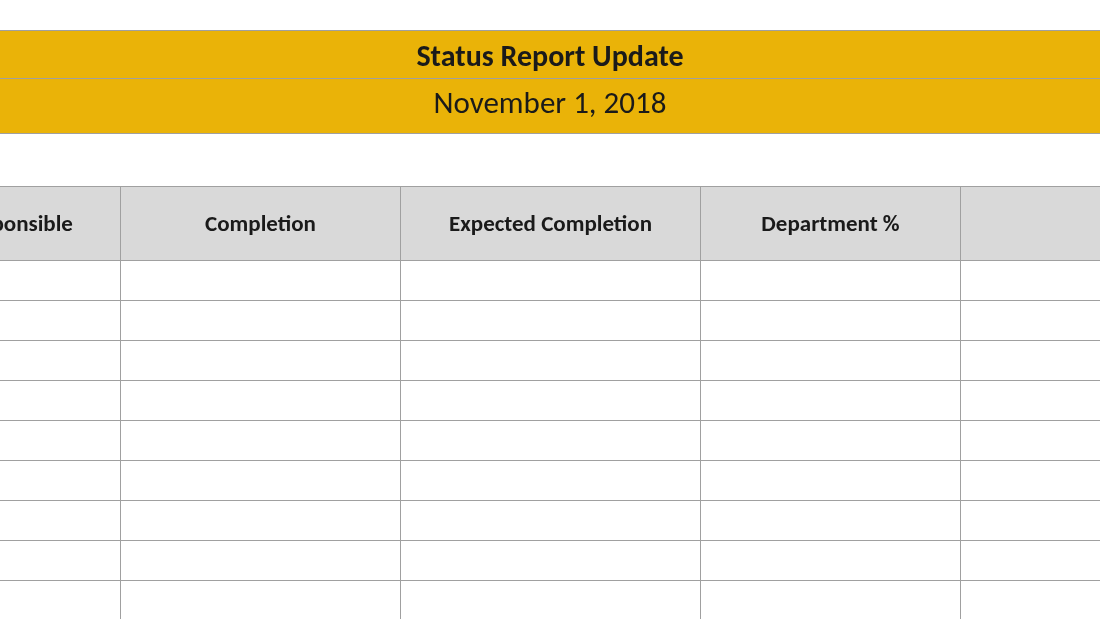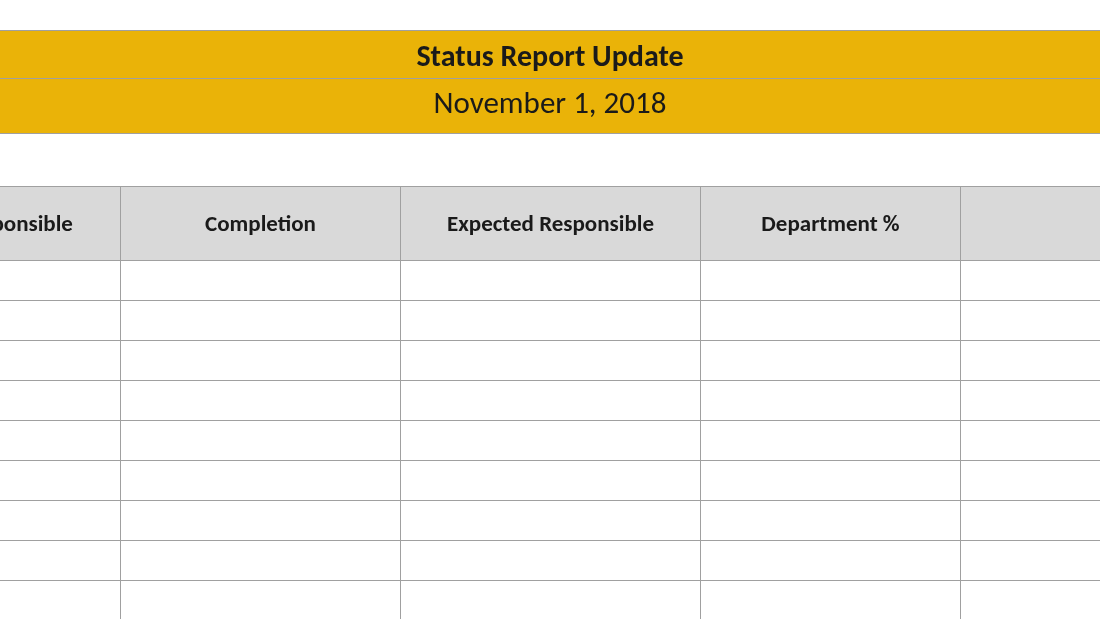--- a/index.html
+++ b/index.html
@@ -89,21 +89,21 @@
       <col class="c-resp">
       <col class="c-dept">
       <col class="c-exp">
       <col class="c-comp">
       <col class="c-last">
     </colgroup>
     <thead>
       <tr>
         <th>Responsible</th>
         <th>Completion</th>
-        <th>Expected Responsible</th>
+        <th>Expected Completion</th>
         <th>Department %</th>
         <th>Last</th>
       </tr>
     </thead>
     <tbody id="sheet-body">
         <tr>
           <td></td>
           <td></td>
           <td></td>
           <td></td>

